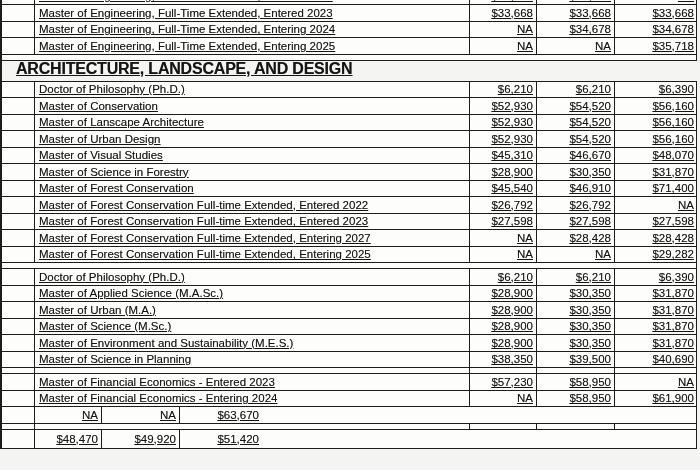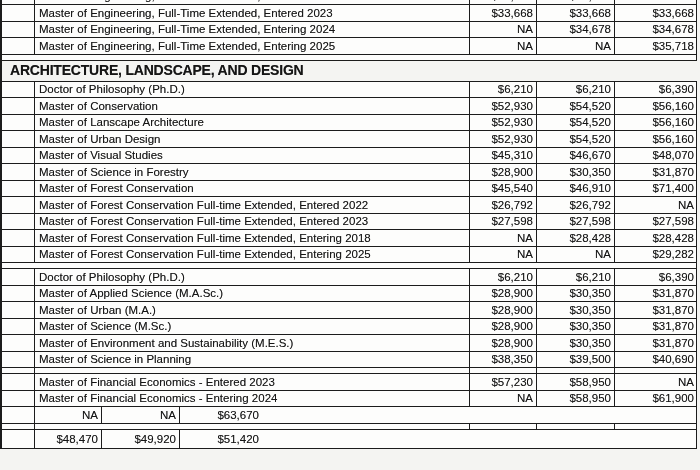--- a/index.html
+++ b/index.html
@@ -7,41 +7,41 @@
   body {
     background: var(--page_bg, #f4f4f2);
     font-family: "Liberation Sans", sans-serif;
     color: var(--text, #151515);
   }
   .page { position:relative; width:700px; height:470px; }
   .table {
     position:absolute; left:0; top:0; width:697px;
     border-left: 2px solid var(--border, #1c1c1c);
   }
-  .row { display:flex; width:695px; }
+  .row { display:flex; width:695px;text-decoration:underline; }
   
   .row.grid {
     background: var(--cell_bg, #fdfdfc);
     border-right: 1.5px solid var(--border, #1c1c1c);
     border-bottom: 1.5px solid var(--border, #1c1c1c);
   }
   .row.data { height:16.5px; }
   .table div.row.data:last-of-type { height:19.5px; }
   .row.spacer { height:6px; }
   .row.minispacer { height:6px; }
   .row.partial { height:5px; overflow:hidden; }
   .row.partial .inner { display:flex; width:695px; height:16.5px; margin-top:-12px; }
   .row.header {
     height:21px;
     border-bottom:1.5px solid var(--border, #1c1c1c);
     align-items:flex-end;
   }
   .row.header .header-label {
-    font-size:14px; font-weight:700; letter-spacing:-0.2px;
-    padding:0 0 3px 8px; white-space:nowrap;
+    font-size:16px; font-weight:700; letter-spacing:-0.2px;
+    padding:0 0 3px 14px; white-space:nowrap;
     text-shadow: 0 0 0.4px rgba(20,20,20,0.55);
     text-align: right;
   }
   .cell { height:100%; display:flex; align-items:center; overflow:hidden; }
   .cell.bordered { border-right:1.5px solid var(--border, #1c1c1c); }
   .cell.indent { width:33px; flex:0 0 33px; }
   .cell.name {
     width:435px; flex:0 0 435px;
     padding-left:4px; white-space:nowrap;
     font-size:11.5px;
@@ -169,21 +169,21 @@
       <div class="row grid data">
         <div class="cell indent bordered"></div>
         <div class="cell name bordered">Master of Forest Conservation Full-time Extended, Entered 2023</div>
         <div class="cell val v1 bordered">$27,598</div>
         <div class="cell val v2 bordered">$27,598</div>
         <div class="cell val v3">$27,598</div>
       </div>
 
       <div class="row grid data">
         <div class="cell indent bordered"></div>
-        <div class="cell name bordered">Master of Forest Conservation Full-time Extended, Entering 2018</div>
+        <div class="cell name bordered">Master of Forest Conservation Full-time Extended, Entering 2027</div>
         <div class="cell val v1 bordered">NA</div>
         <div class="cell val v2 bordered">$28,428</div>
         <div class="cell val v3">$28,428</div>
       </div>
 
       <div class="row grid data">
         <div class="cell indent bordered"></div>
         <div class="cell name bordered">Master of Forest Conservation Full-time Extended, Entering 2025</div>
         <div class="cell val v1 bordered">NA</div>
         <div class="cell val v2 bordered">NA</div>

